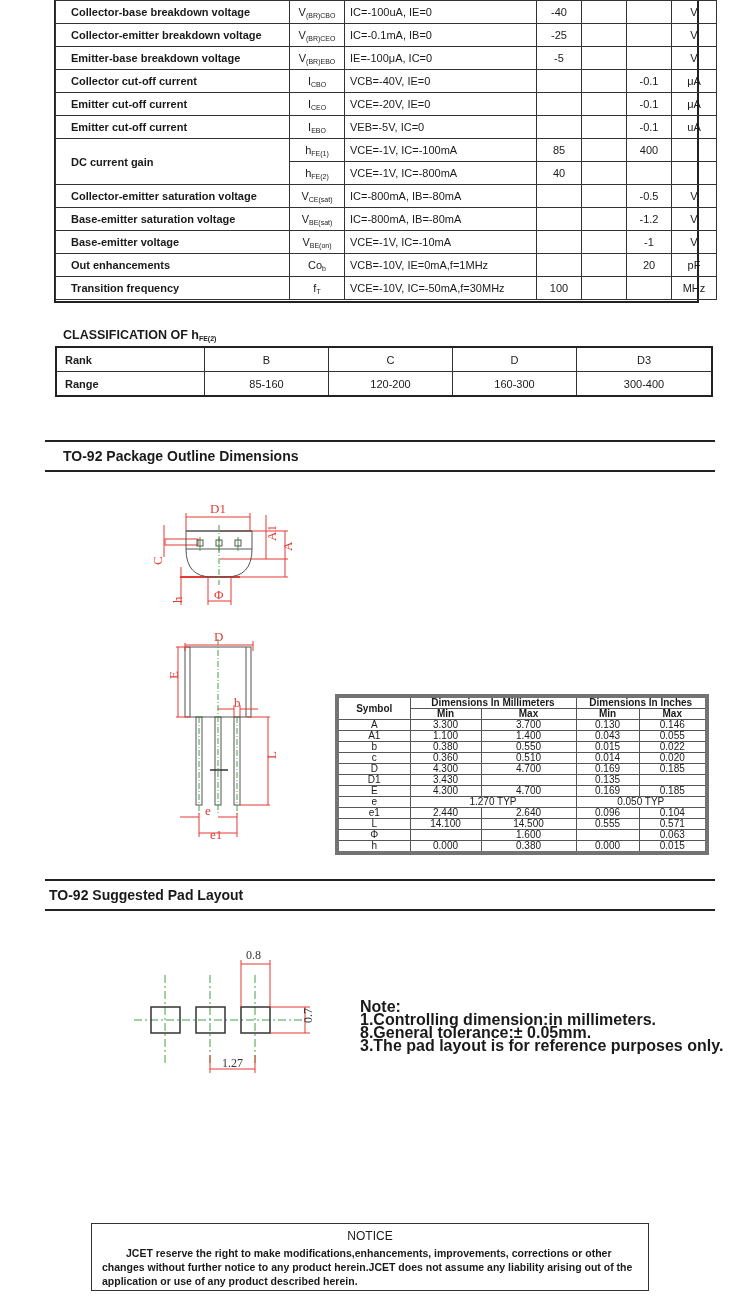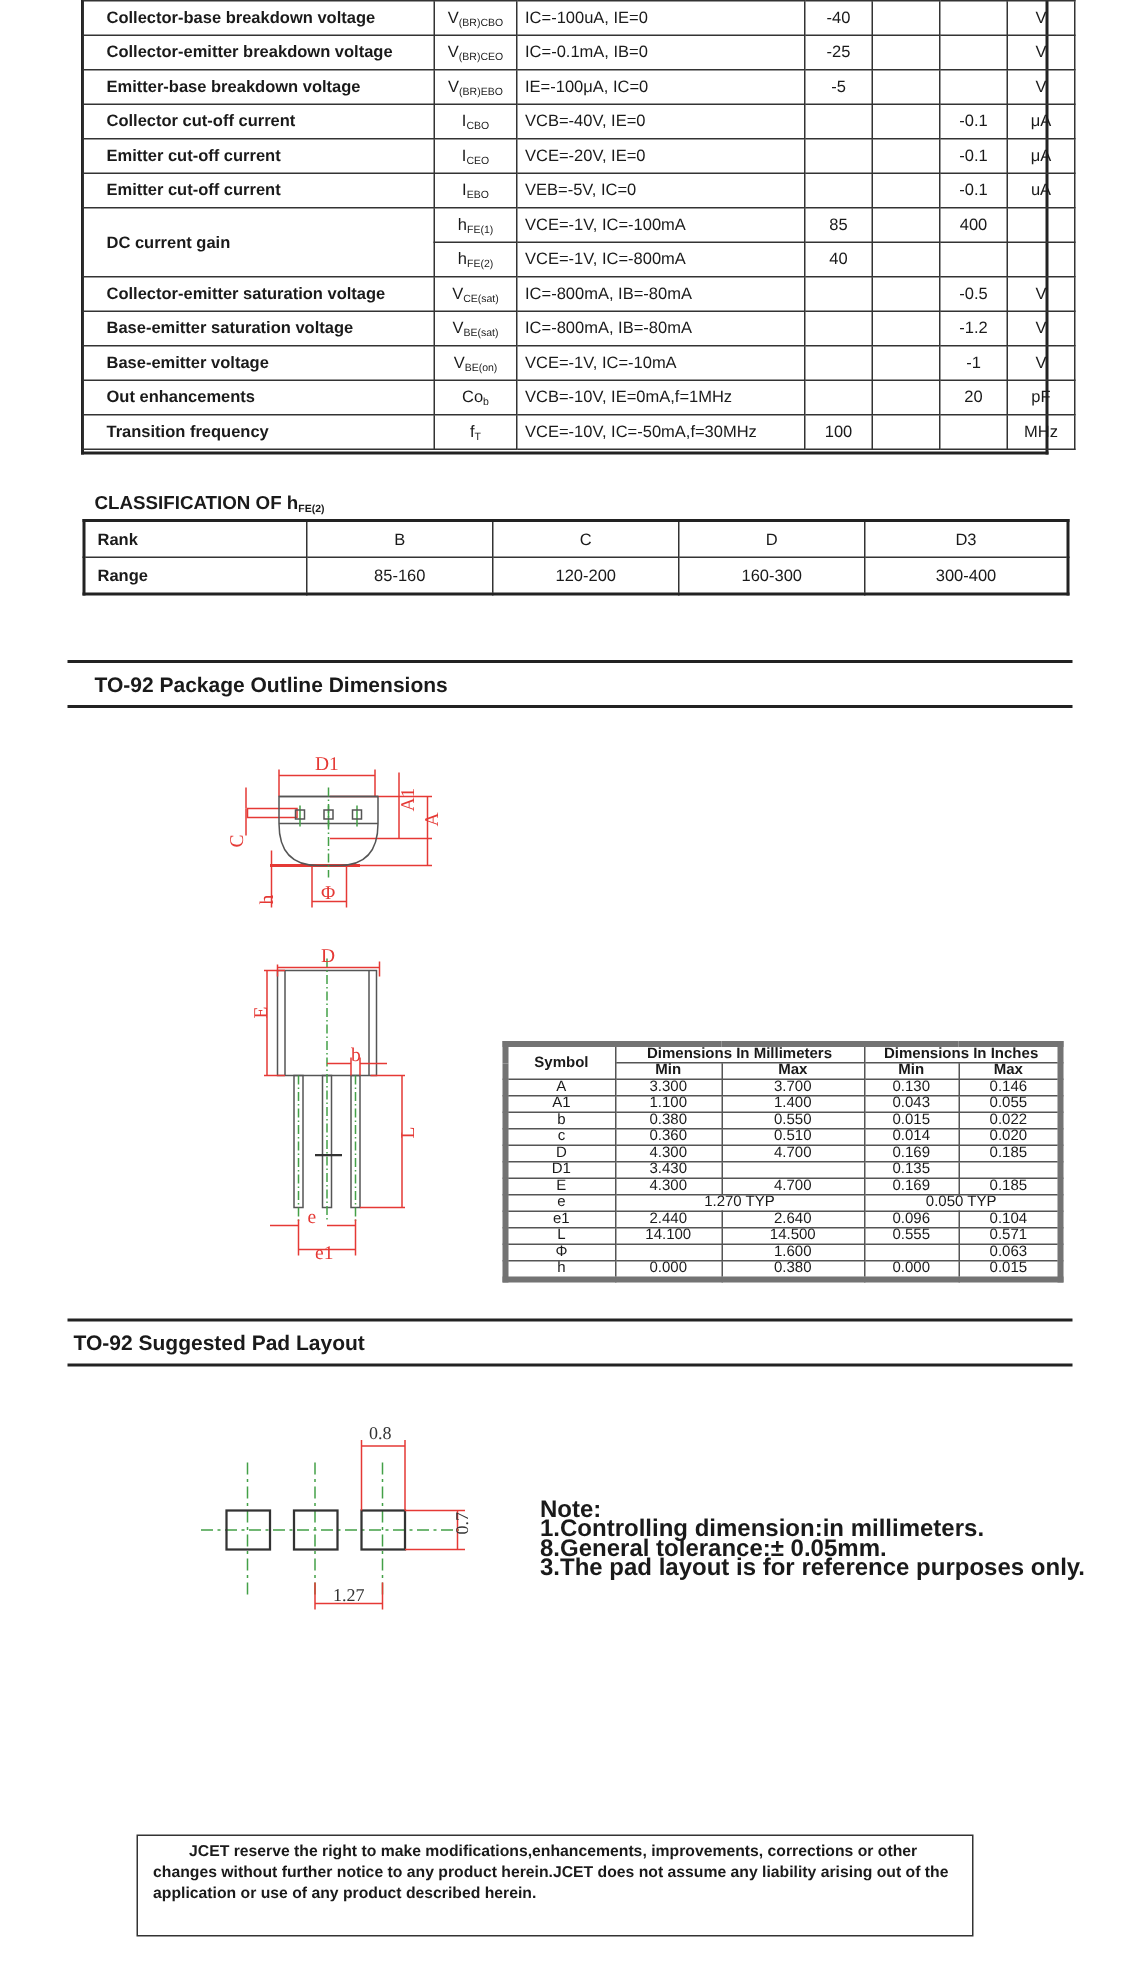--- a/index.html
+++ b/index.html
@@ -433,14 +433,15 @@
 </svg>
 
 <div class="note">
   <div>Note:</div>
   <div>1.Controlling dimension:in millimeters.</div>
   <div>8.General tolerance:± 0.05mm.</div>
   <div>3.The pad layout is for reference purposes only.</div>
 </div>
 
 <div class="notice">
+  <div class="t">NOTICE</div>
   <div class="b"><span style="display:inline-block;width:24px"></span><span>JCET  reserve the right to make modifications,enhancements, improvements, corrections or other changes without further notice to any product herein.JCET does not assume any liability arising out of the application or use of any product described herein.</span></div>
 </div>
 
 </body></html>

